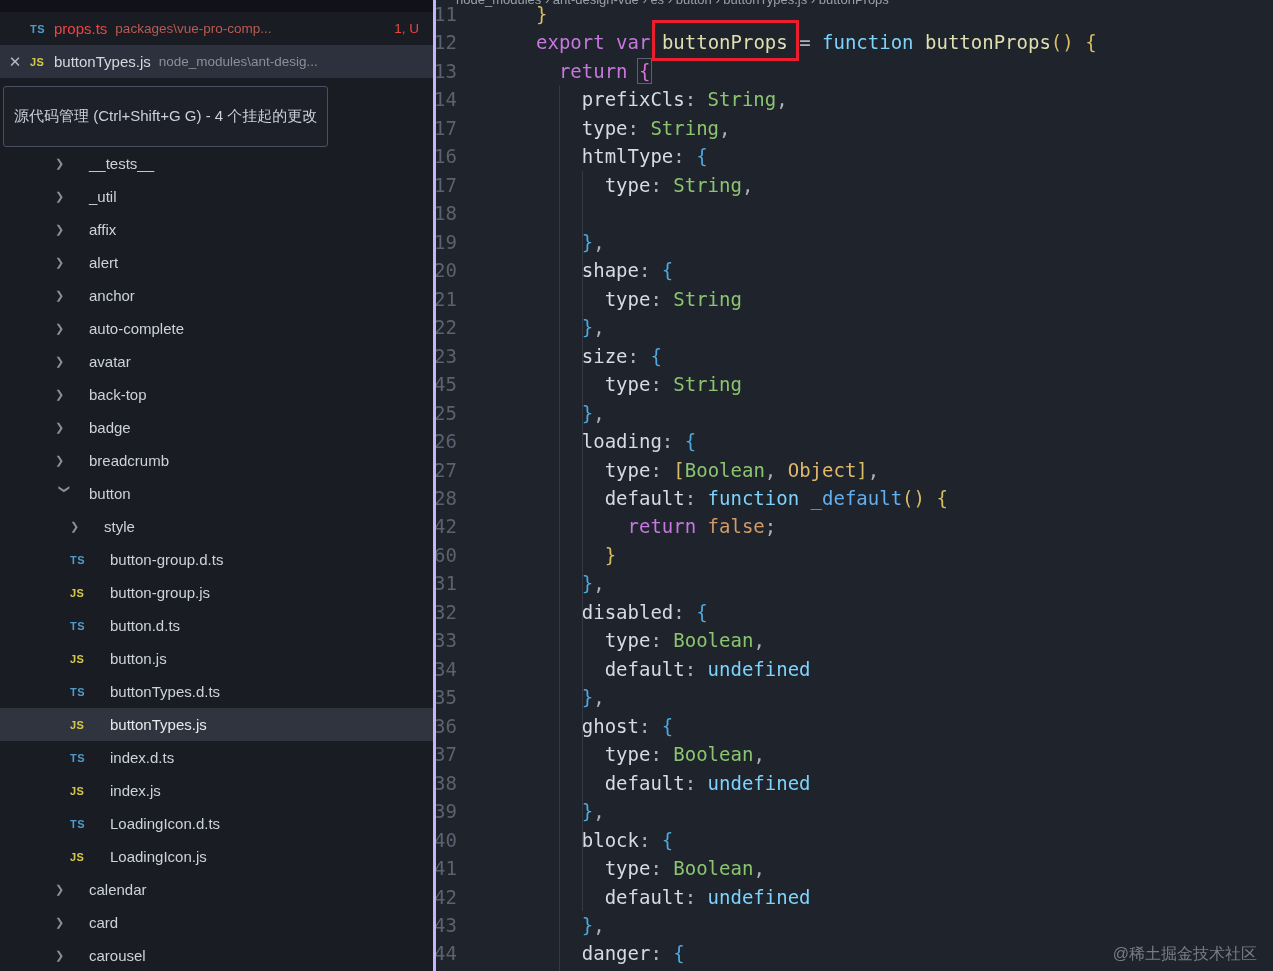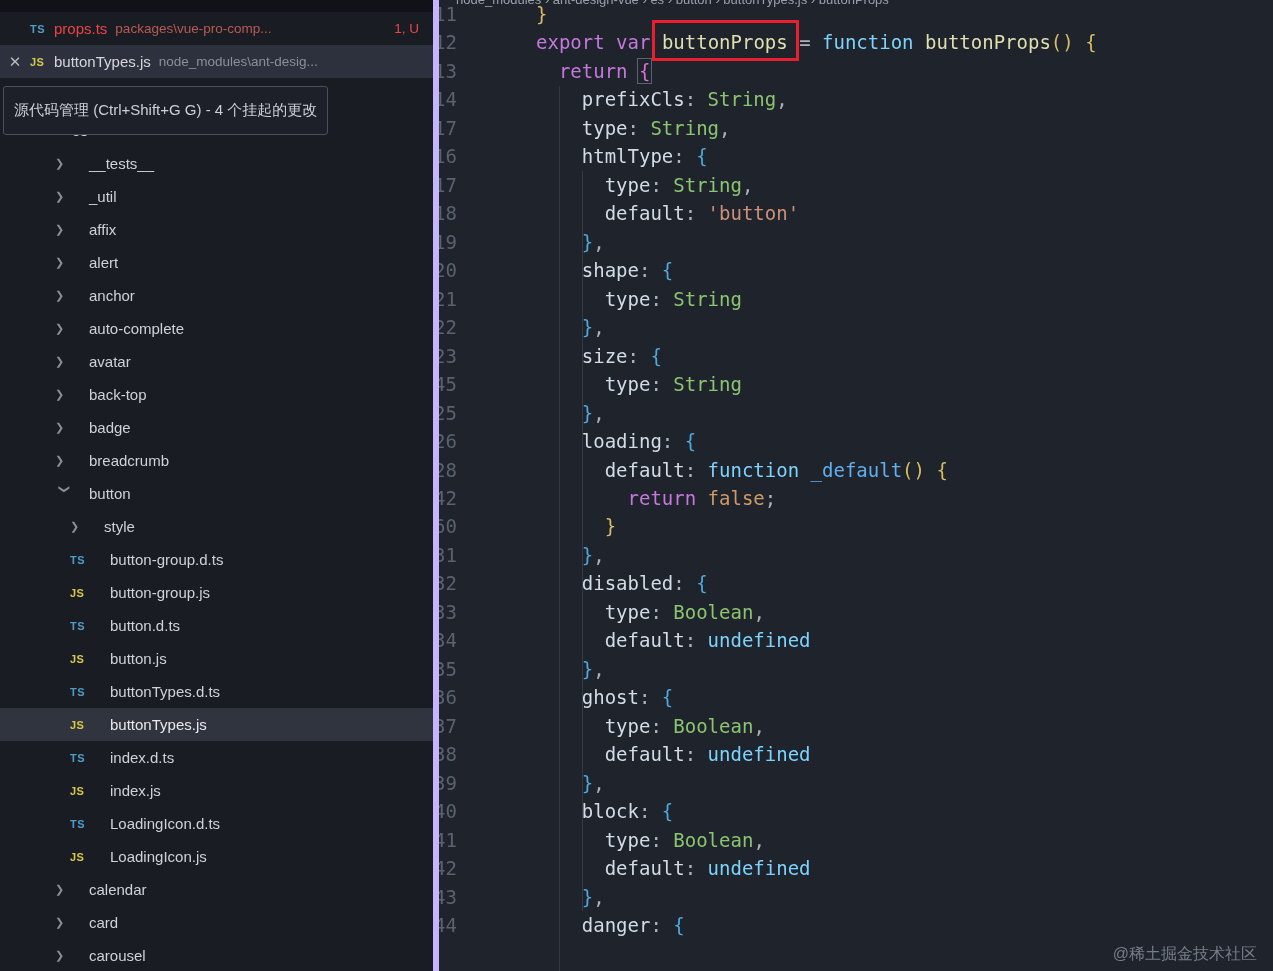--- a/index.html
+++ b/index.html
@@ -1,37 +1,37 @@
 <!DOCTYPE html>
 <html><head>
 <meta charset="utf-8">
 <style>
   html,body{margin:0;padding:0}
   body{width:1273px;height:971px;position:relative;overflow:hidden;background:#1e232c;
        font-family:"Liberation Sans",sans-serif;color:#ccc}
 
   
   #sidebar{position:absolute;left:0;top:0;width:433px;height:971px;background:#191c23;
-           border-right:6px solid #c4b5fd;z-index:3;overflow:hidden}
+           border-right:3px solid #c4b5fd;z-index:3;overflow:hidden}
   #oe-top{height:12px;background:#101217}
   .orow{height:33px;display:flex;align-items:center;font-size:15px;color:#d4d7dd;
         white-space:nowrap;overflow:hidden}
   .orow.active{background:#2c313d}
   .oclose{flex:0 0 30px;text-align:center;color:#b6bac2;font-size:15px}
   .ficon{flex:0 0 24px;font-weight:700;font-size:11px;letter-spacing:.5px}
   .ficon.ts{color:#4f9cc8}
   .ficon.js{color:#d6c84a}
   .oname{margin-right:8px}
   .opath{color:#8b8f99;font-size:13.5px;overflow:hidden;text-overflow:ellipsis}
   .obadge{margin-left:auto;margin-right:14px;font-size:13.5px}
   .orow.error .oname,.orow.error .obadge{color:#ef4444}
   .orow.error .opath{color:#bb5a52}
 
   #tooltip{position:absolute;left:3px;top:86px;background:#1d2028;border:1px solid #4a5060;
-           border-radius:3px;padding:14px 10px;font-size:15px;color:#ccd0d8;z-index:6;white-space:nowrap}
+           border-radius:3px;padding:20px 10px;font-size:15px;color:#ccd0d8;z-index:6;white-space:nowrap}
 
   #tree{position:absolute;top:114px;left:0;right:0}
   .trow{height:33px;display:flex;align-items:center;font-size:15px;color:#ced2d9;
         white-space:nowrap;cursor:pointer}
   .trow.selected{background:#30343f;color:#e6e9ee}
   .chev{flex:0 0 18px;color:#8a8f98;font-size:11px;display:flex;align-items:center}
   .chev.open{transform:rotate(90deg)}
   .tlabel{margin-left:16px}
 
   
@@ -233,21 +233,20 @@
         <div class="code-line">
           <span class="ln">16</span>
           <span class="ct"><span class="tk-pn">    </span><span class="tk-prop">htmlType</span><span class="tk-pn">: </span><span class="tk-bB">{</span></span>
         </div>
         <div class="code-line">
           <span class="ln">17</span>
           <span class="ct"><span class="tk-pn">      </span><span class="tk-prop">type</span><span class="tk-pn">: </span><span class="tk-cls">String</span><span class="tk-pn">,</span></span>
         </div>
         <div class="code-line">
           <span class="ln">18</span>
-          <span class="ct"><span class="tk-pn">      </span><span class="tk-prop">default</span><span class="tk-pn">: </span><span class="tk-str">'button'</span></span>
         </div>
         <div class="code-line">
           <span class="ln">19</span>
           <span class="ct"><span class="tk-pn">    </span><span class="tk-bB">}</span><span class="tk-pn">,</span></span>
         </div>
         <div class="code-line">
           <span class="ln">20</span>
           <span class="ct"><span class="tk-pn">    </span><span class="tk-prop">shape</span><span class="tk-pn">: </span><span class="tk-bB">{</span></span>
         </div>
         <div class="code-line">
@@ -266,20 +265,24 @@
           <span class="ln">45</span>
           <span class="ct"><span class="tk-pn">      </span><span class="tk-prop">type</span><span class="tk-pn">: </span><span class="tk-cls">String</span></span>
         </div>
         <div class="code-line">
           <span class="ln">25</span>
           <span class="ct"><span class="tk-pn">    </span><span class="tk-bB">}</span><span class="tk-pn">,</span></span>
         </div>
         <div class="code-line">
           <span class="ln">26</span>
           <span class="ct"><span class="tk-pn">    </span><span class="tk-prop">loading</span><span class="tk-pn">: </span><span class="tk-bB">{</span></span>
+        </div>
+        <div class="code-line">
+          <span class="ln">27</span>
+          <span class="ct"><span class="tk-pn">      </span><span class="tk-prop">type</span><span class="tk-pn">: </span><span class="tk-bY">[</span><span class="tk-cls">Boolean</span><span class="tk-pn">, </span><span class="tk-cls2">Object</span><span class="tk-bY">]</span><span class="tk-pn">,</span></span>
         </div>
         <div class="code-line">
           <span class="ln">28</span>
           <span class="ct"><span class="tk-pn">      </span><span class="tk-prop">default</span><span class="tk-pn">: </span><span class="tk-kw2">function</span><span class="tk-pn"> </span><span class="tk-fn2">_default</span><span class="tk-bY">()</span><span class="tk-pn"> </span><span class="tk-bY">{</span></span>
         </div>
         <div class="code-line">
           <span class="ln">42</span>
           <span class="ct"><span class="tk-pn">        </span><span class="tk-kw">return</span><span class="tk-pn"> </span><span class="tk-const">false</span><span class="tk-pn">;</span></span>
         </div>
         <div class="code-line">

